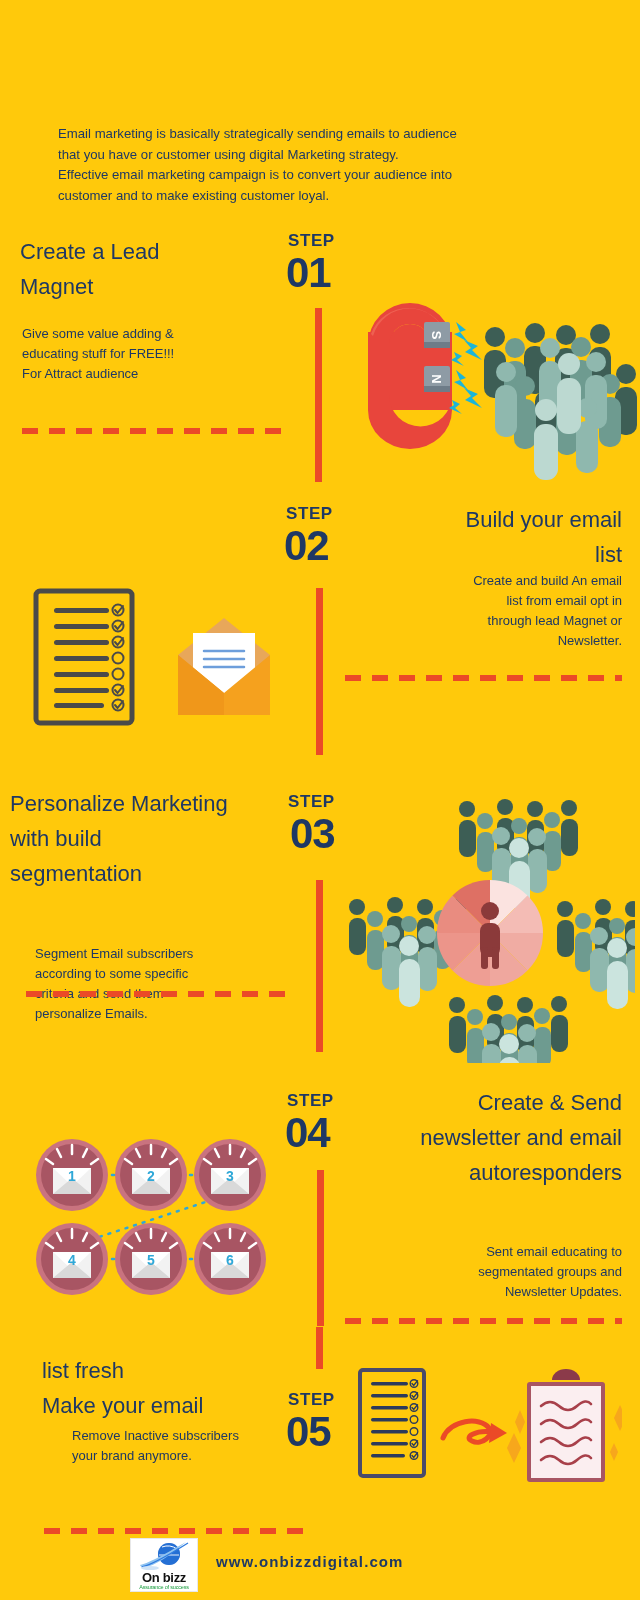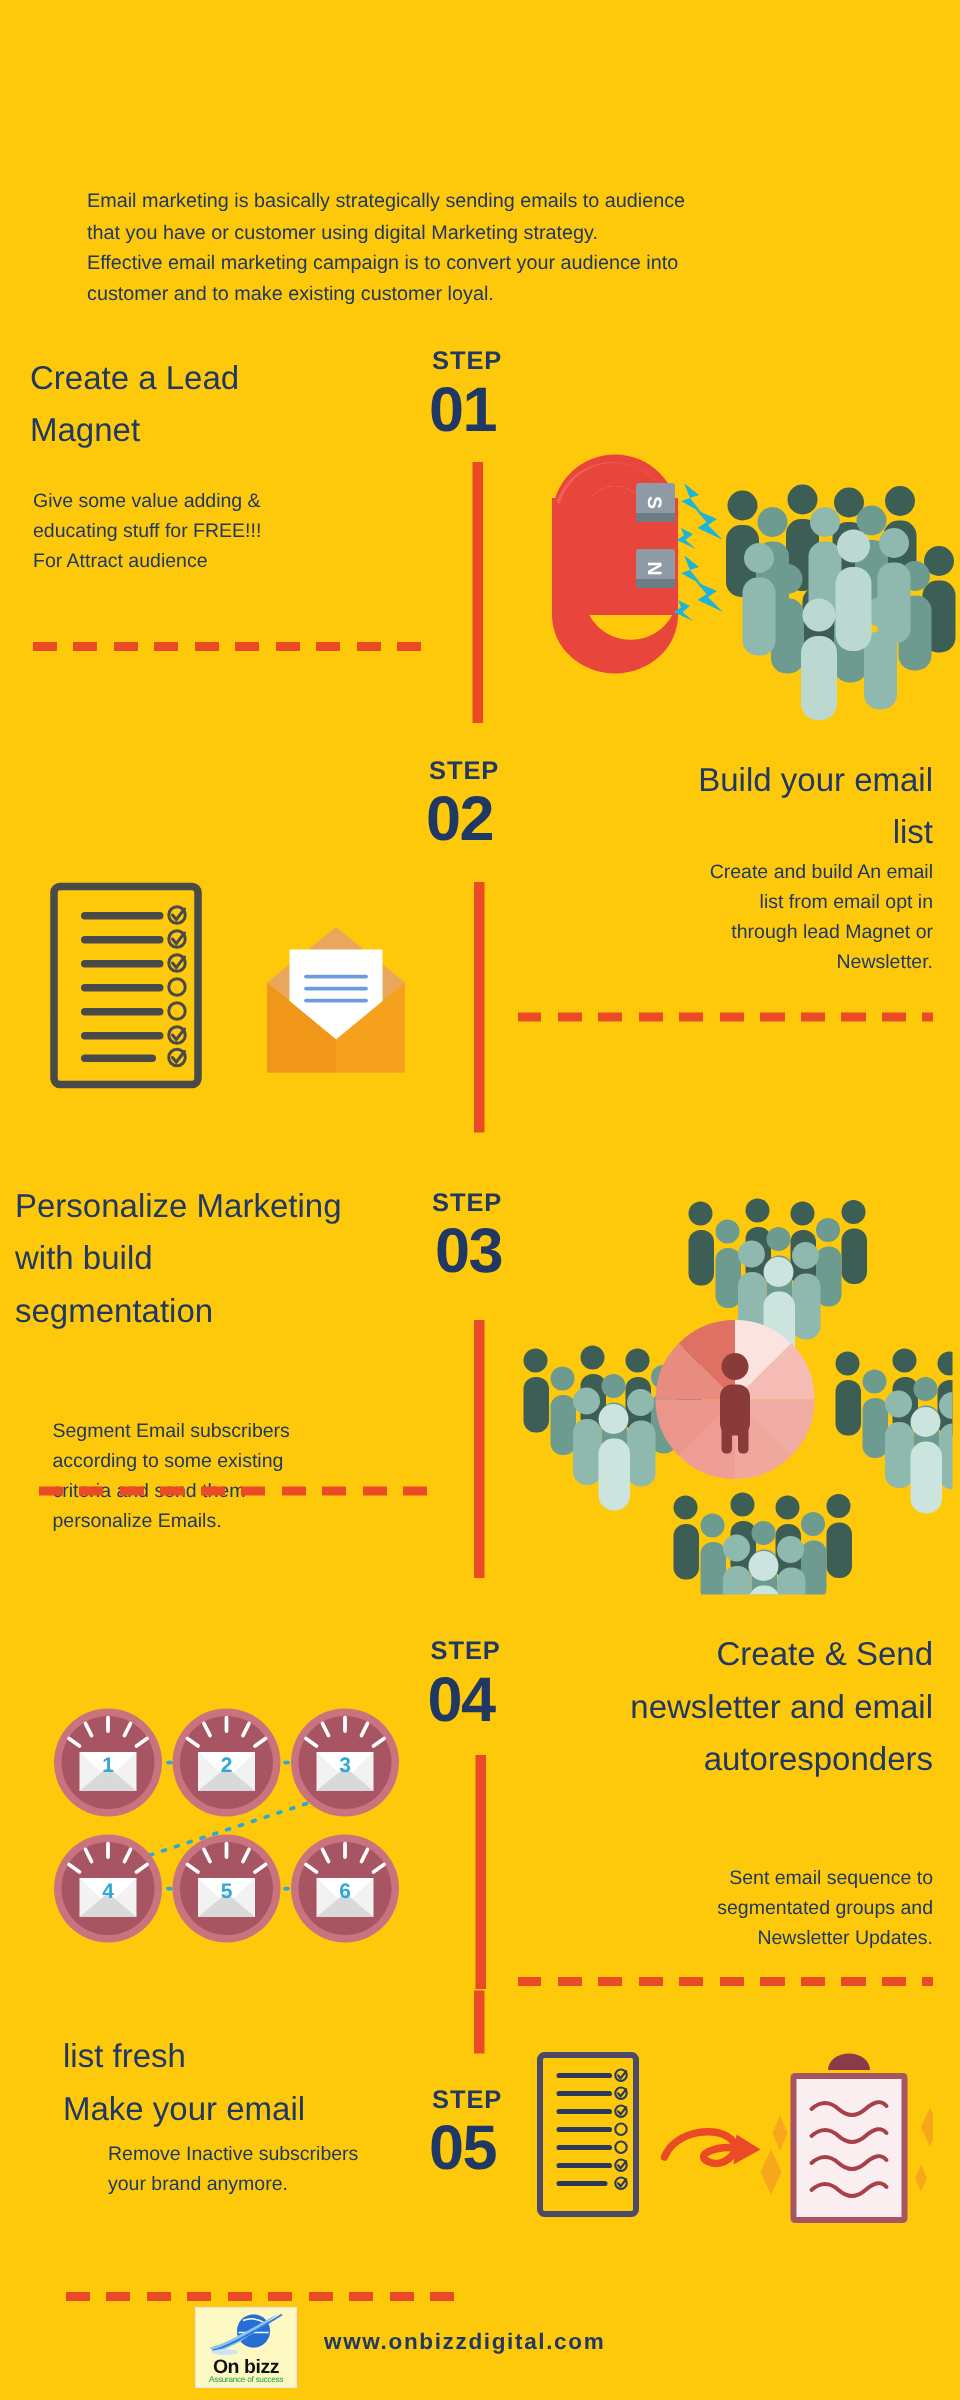--- a/index.html
+++ b/index.html
@@ -54,21 +54,21 @@
     position: absolute; height: 6px;
     background: repeating-linear-gradient(to right,
       #EB4A27 0px, #EB4A27 16px, transparent 16px, transparent 27px);
   }
 
   
   .illus { position: absolute; }
 
   
   .logo-box {
-    position: absolute; background: #fef9c3;
+    position: absolute; background: #ffffff;
     border: 1px solid #e8e8e8;
     display: flex; flex-direction: column;
     align-items: center; justify-content: flex-end;
   }
   .logo-word {
     font-size: 13px; font-weight: bold; color: #111;
     line-height: 13px; letter-spacing: -0.3px;
   }
   .logo-tag {
     font-size: 5.5px; color: #1a9e3f; line-height: 7px;
@@ -247,21 +247,21 @@
   <div class="step-num" style="left:290px; top:813px;">03</div>
 
   <div class="sec-title" style="left:10px; top:786px; width:275px; text-align:left;">
     <div>Personalize Marketing</div>
     <div>with build</div>
     <div>segmentation</div>
   </div>
 
   <div class="sec-body" style="left:35px; top:901px; width:250px; text-align:left;margin-top:43px;">
     <div>Segment Email subscribers</div>
-    <div>according to some existing</div>
+    <div>according to some specific</div>
     <div>criteria and send them</div>
     <div>personalize Emails.</div>
   </div>
 
   <div class="vbar" style="left:316px; top:880px; height:172px;"></div>
   <div class="dashline" style="left:26px; top:991px; width:265px;"></div>
 
   <svg class="illus" style="left:335px; top:778px;" width="300" height="285" viewBox="0 0 300 285">
     <defs>
       <g id="mini-crowd">
@@ -323,21 +323,21 @@
   <div class="step-label" style="left:287px; top:1091px;">STEP</div>
   <div class="step-num" style="left:285px; top:1112px;">04</div>
 
   <div class="sec-title" style="left:330px; top:1085px; width:292px; text-align:right;">
     <div>Create &amp; Send</div>
     <div>newsletter and email</div>
     <div>autoresponders</div>
   </div>
 
   <div class="sec-body" style="left:370px; top:1242px; width:252px; text-align:right;">
-    <div>Sent email sequence to</div>
+    <div>Sent email educating to</div>
     <div>segmentated groups and</div>
     <div>Newsletter Updates.</div>
   </div>
 
   <div class="vbar" style="left:317px; top:1170px; height:156px;"></div>
   <div class="dashline" style="left:345px; top:1318px; width:277px;"></div>
 
   <svg class="illus" style="left:30px; top:1138px;" width="265" height="160" viewBox="0 0 265 160">
     <g stroke="#2FA8D8" stroke-width="2.5" stroke-linecap="round" stroke-dasharray="2 7" fill="none">
       <path d="M82 37 H100"></path>

